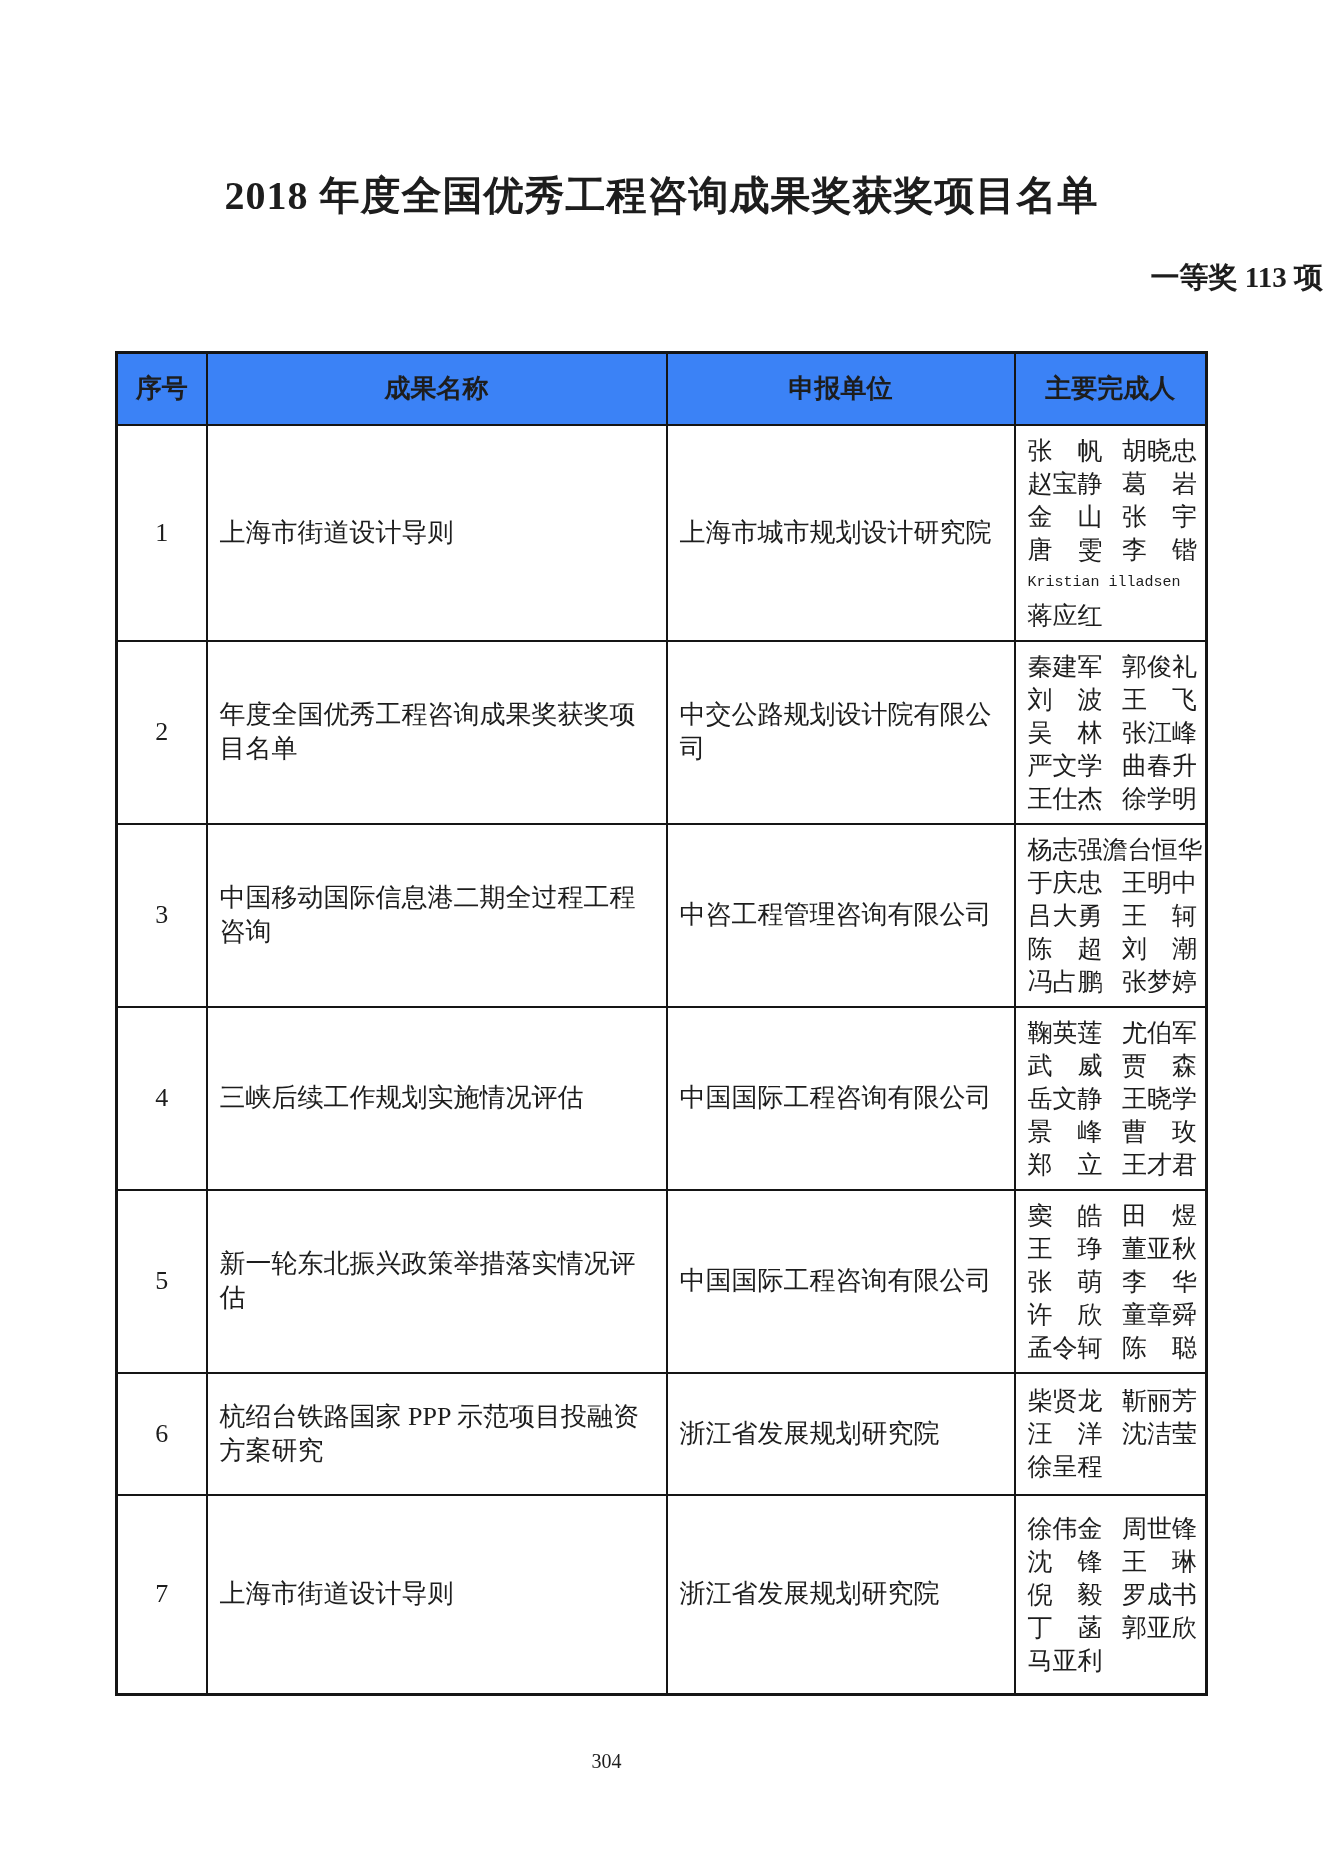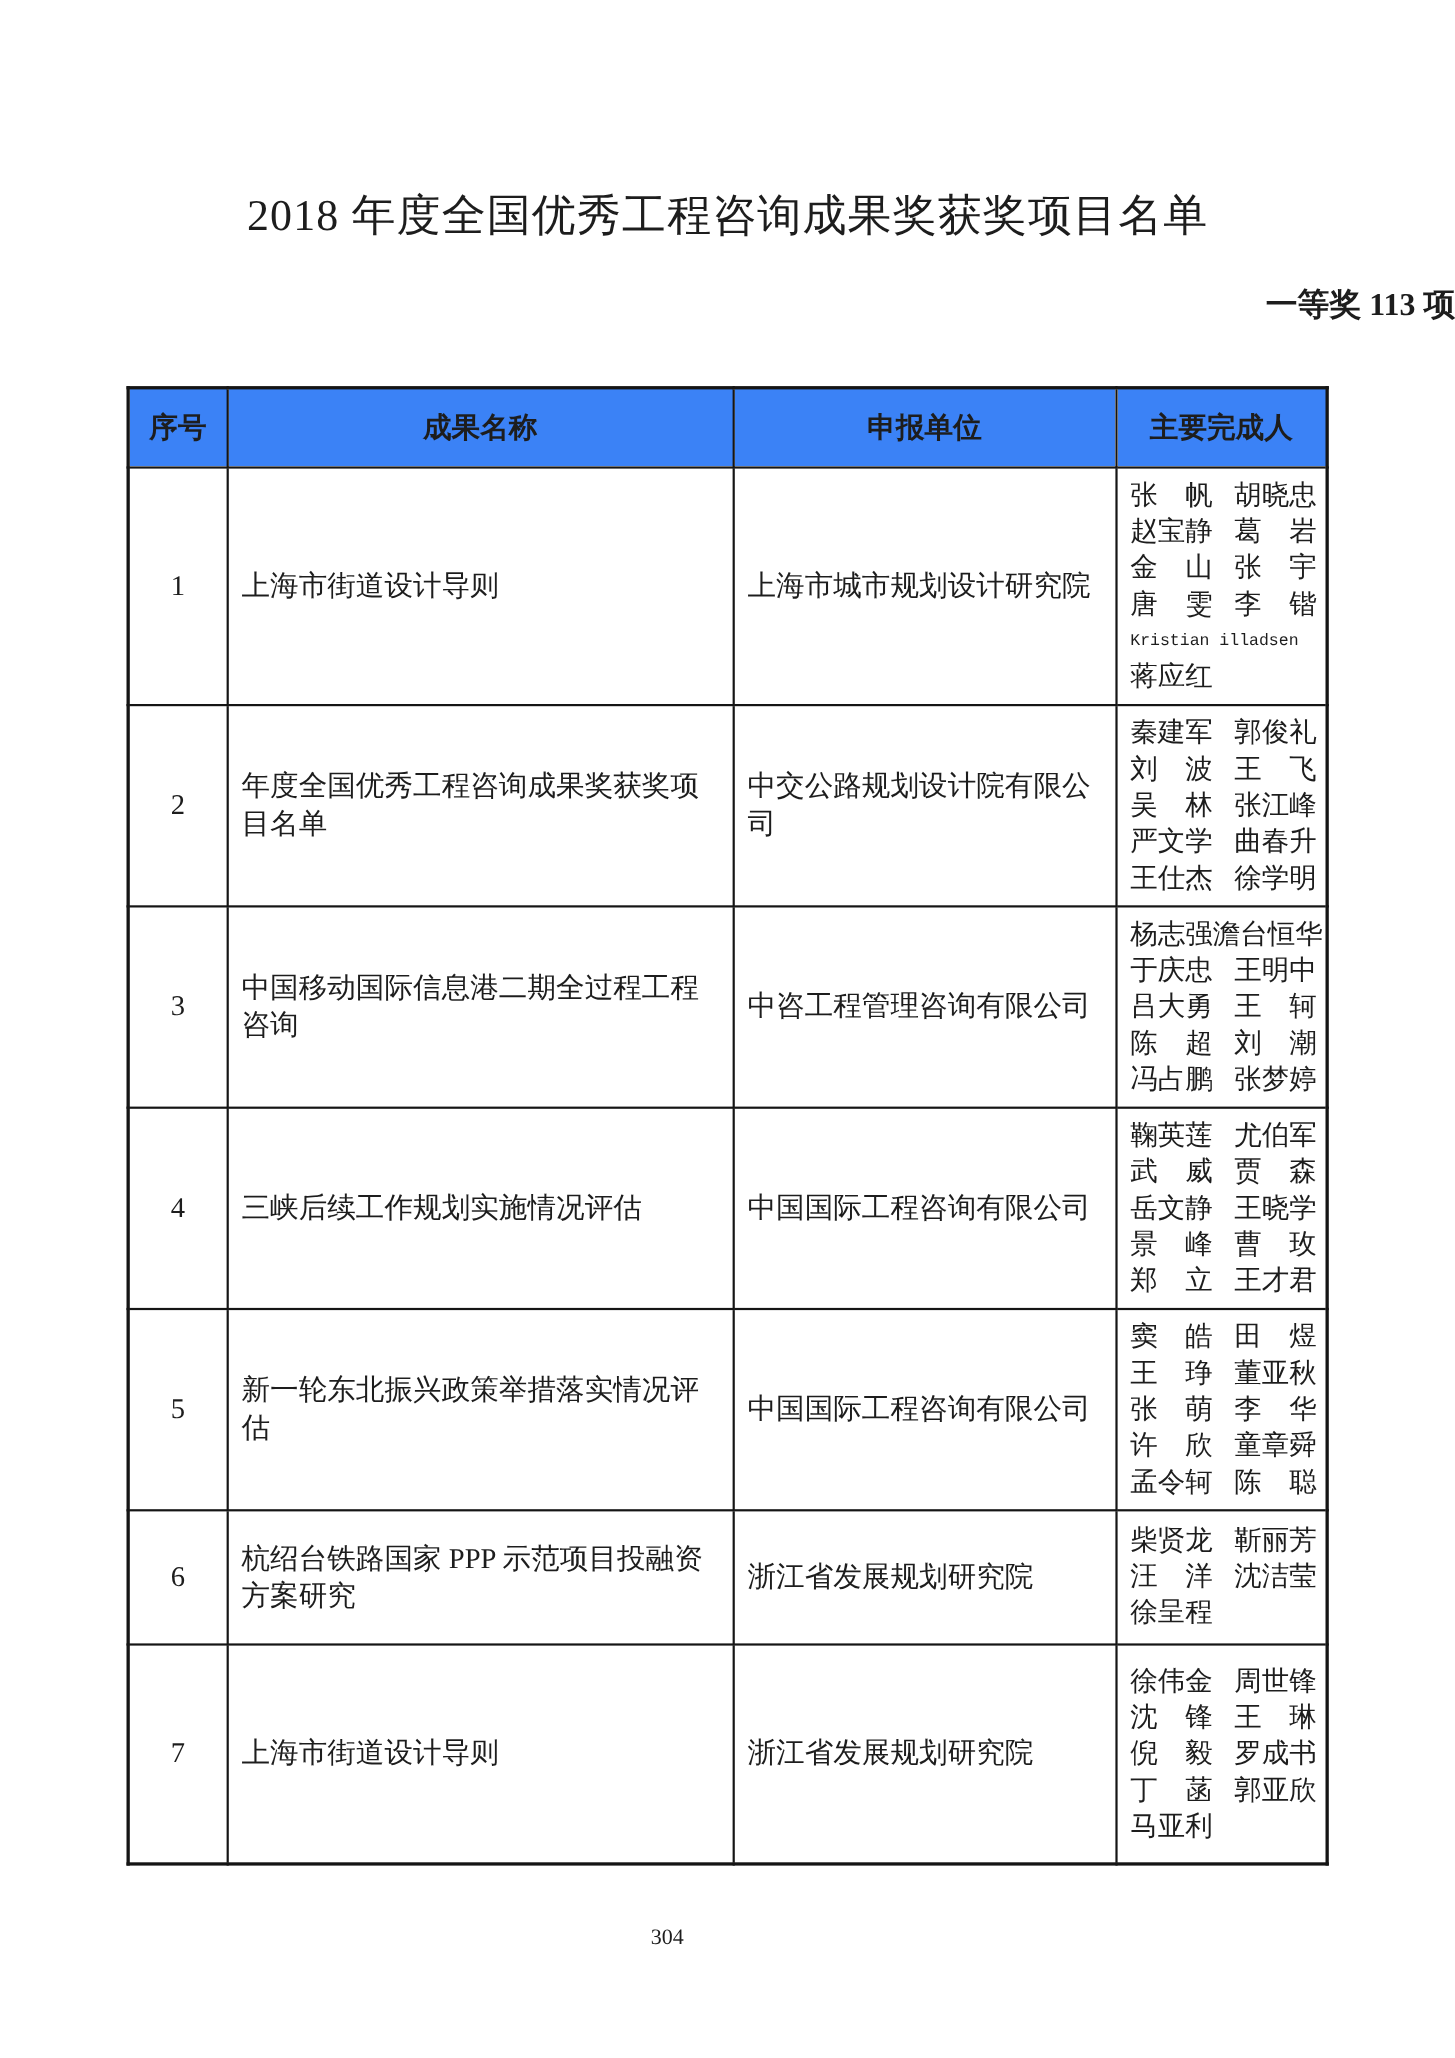--- a/index.html
+++ b/index.html
@@ -11,21 +11,21 @@
     color: #1d1d1d;
     font-family: "Liberation Serif", "DejaVu Serif", serif;
   }
   .page { width: 1323px; height: 1871px; overflow: hidden; }
 
   .title {
     margin: 172px 0 0 0;
     text-align: center;
     font-size: 40px;
     line-height: 48px;
-    font-weight: 400;
+    font-weight: 700;
     letter-spacing: 1px;
   }
   .subtitle {
     margin: 40px 0 0 0;
     text-align: right;
     font-size: 29px;
     line-height: 35px;
     font-weight: 700;
   }
 

